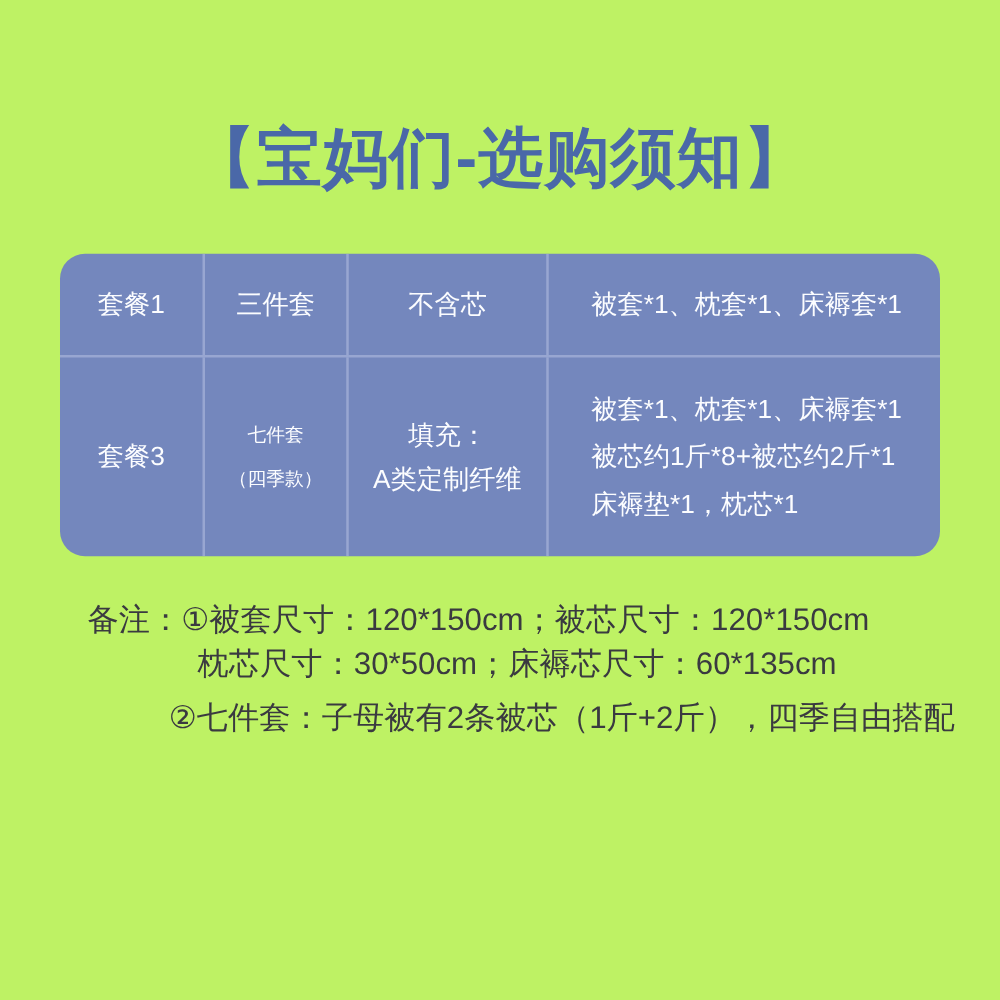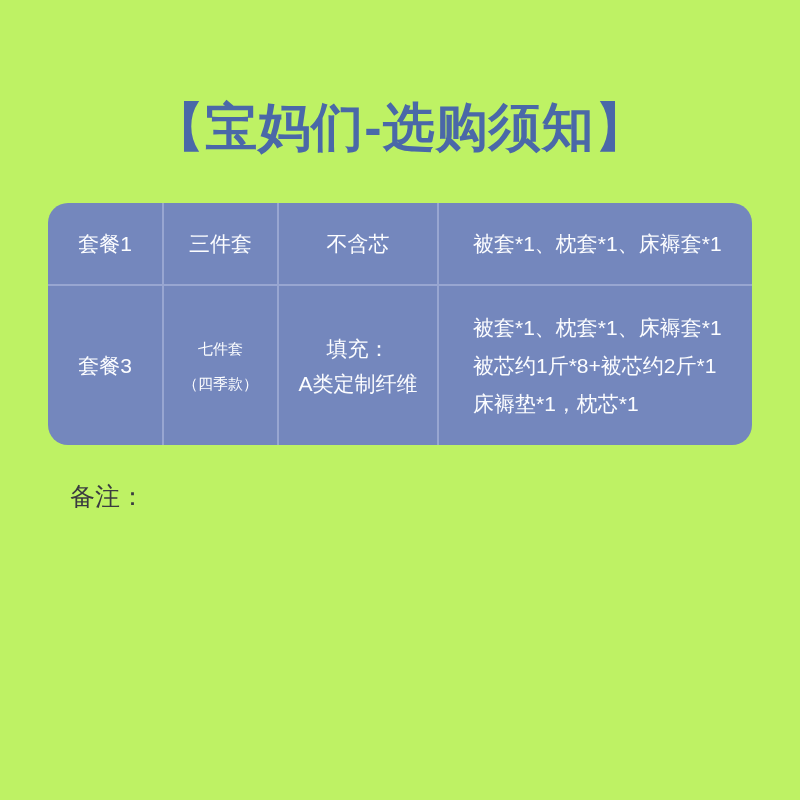--- a/index.html
+++ b/index.html
@@ -132,21 +132,26 @@
             <div class="item-line">床褥垫*1，枕芯*1</div>
           </td>
         </tr>
       </tbody>
     </table>
   </div>
 
   <div class="notes">
     <div class="note-group">
       <span class="note-label">备注：</span>
+      <div class="note-body">
+        <div class="note-line">①被套尺寸：120*150cm；被芯尺寸：120*150cm</div>
+        <div class="note-line indent">枕芯尺寸：30*50cm；床褥芯尺寸：60*135cm</div>
+      </div>
     </div>
     <div class="note-group second">
       <span class="note-label spacer"></span>
       <div class="note-body">
+        <div class="note-line">②七件套：子母被有2条被芯（1斤+2斤），四季自由搭配</div>
       </div>
     </div>
   </div>
 
 </div>
 
 </body></html>

